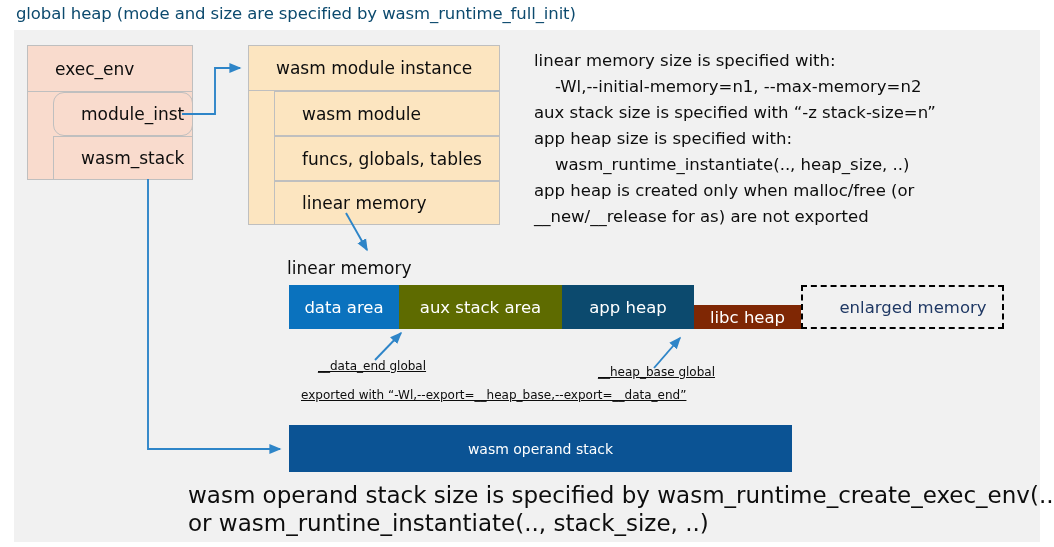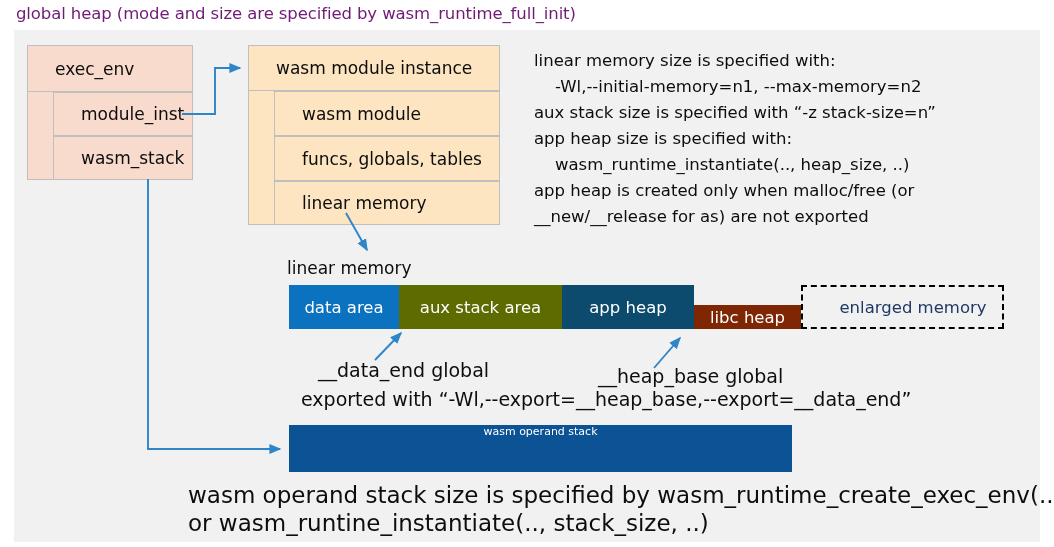--- a/index.html
+++ b/index.html
@@ -23,21 +23,21 @@
     width: 1026px;
     height: 512px;
     background: #F1F1F1;
   }
   
   .title {
     position: absolute;
     left: 16px;
     top: 4px;
     font-size: 16.5px;
-    color: #701a75;
+    color: #0c4a6e;
     white-space: nowrap;
     letter-spacing: -0.1px;
   }
   
   .box {
     position: absolute;
     box-sizing: border-box;
     border: 1px solid #bfbfbf;
     font-size: 17px;
     color: #0d0d0d;
@@ -61,20 +61,21 @@
   #exec-env-header {
     left: 27px; top: 45px; width: 166px; height: 47px;
   }
   #exec-env-indent {
     left: 27px; top: 92px; width: 26px; height: 88px;
     border-top: none; border-right: none;
   }
   #module-inst {
     left: 53px; top: 92px; width: 140px; height: 44px;
     border-bottom: 1px solid #bfbfbf;
+    border-radius: 11px;
   }
   #wasm-stack {
     left: 53px; top: 136px; width: 140px; height: 44px;
   }
 
   
   #wmi-outer {
     position: absolute;
     left: 248px; top: 45px; width: 252px; height: 180px;
     border: 1px solid #bfbfbf;
@@ -140,32 +141,34 @@
     color: #1F3864;
     padding-left: 21px;
   }
 
   
   #operand-stack {
     position: absolute;
     left: 289px; top: 425px; width: 503px; height: 47px;
     background: #0B5394;
     display: flex;
+    align-items: center;
     justify-content: center;
     color: #ffffff;
-    font-size: 11px;
+    font-size: 14px;
     white-space: nowrap;
   }
 
   
   .glabel {
     position: absolute;
-    font-size: 19px;
-    color: #0d0d0d;
-    white-space: nowrap;
+    font-size: 12px;
+    color: #0d0d0d;
+    white-space: nowrap;
+    text-decoration: underline;
   }
   #data-end-label { left: 318px; top: 359px; }
   #heap-base-label { left: 598px; top: 365px; }
   #exported-with { left: 301px; top: 388px; }
   #bottom-note { left: 188px; top: 481px; line-height: 28px; white-space: pre; font-size: 23px; color:#0d0d0d; position:absolute;}
 
   
   #arrows {
     position: absolute;
     left: 0; top: 0;

